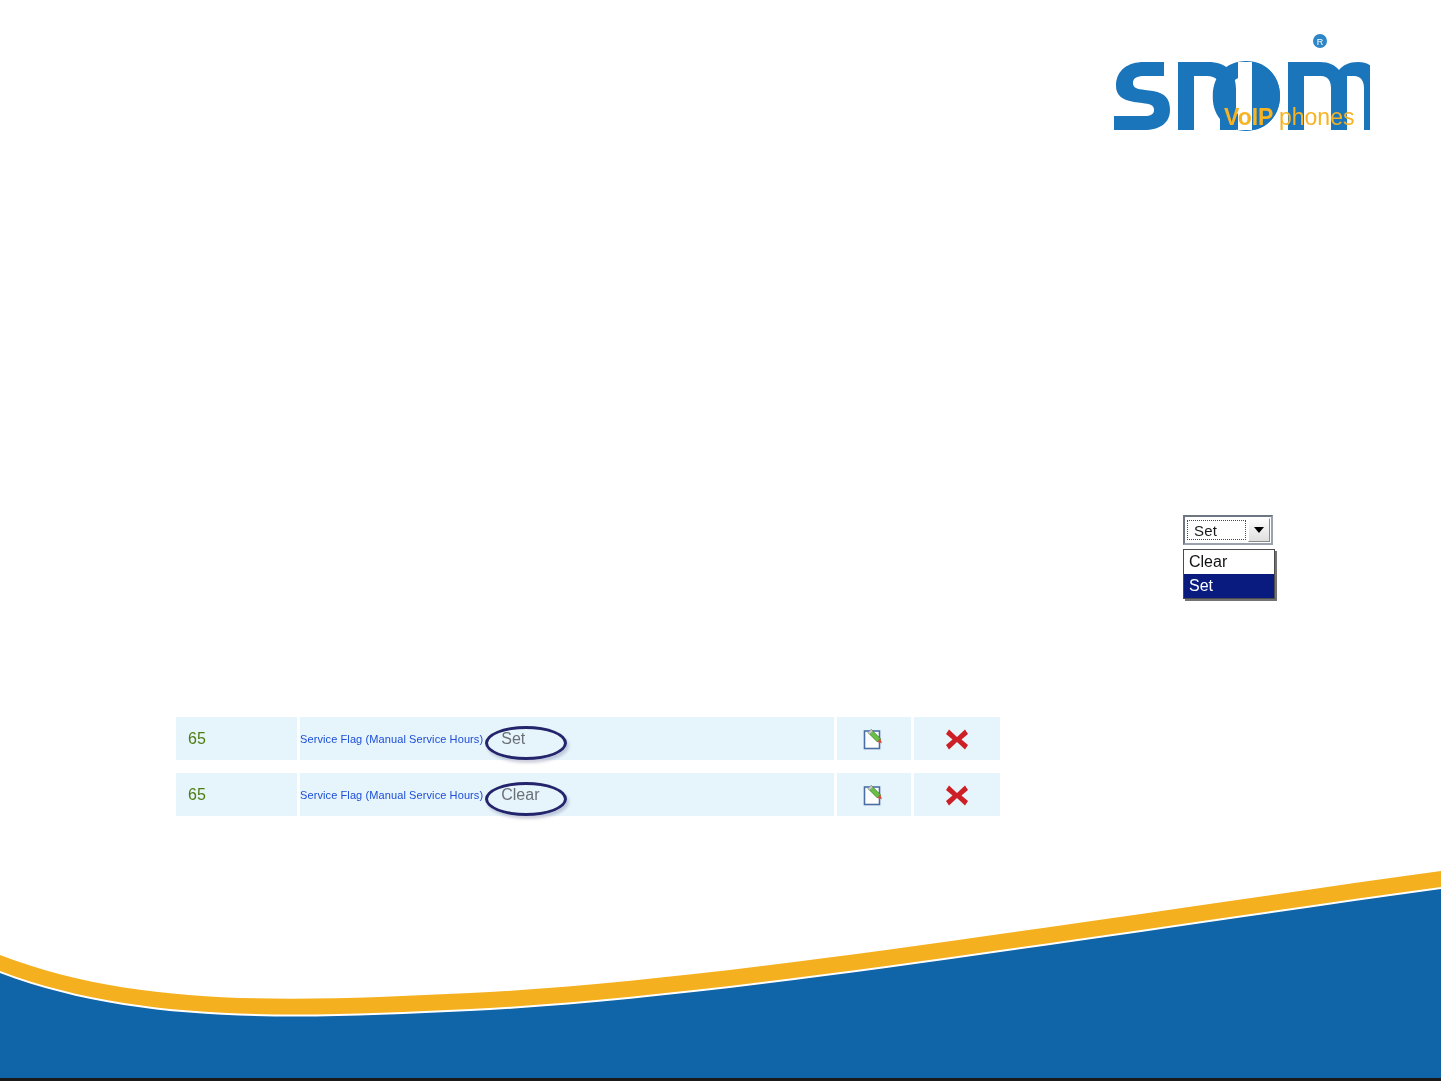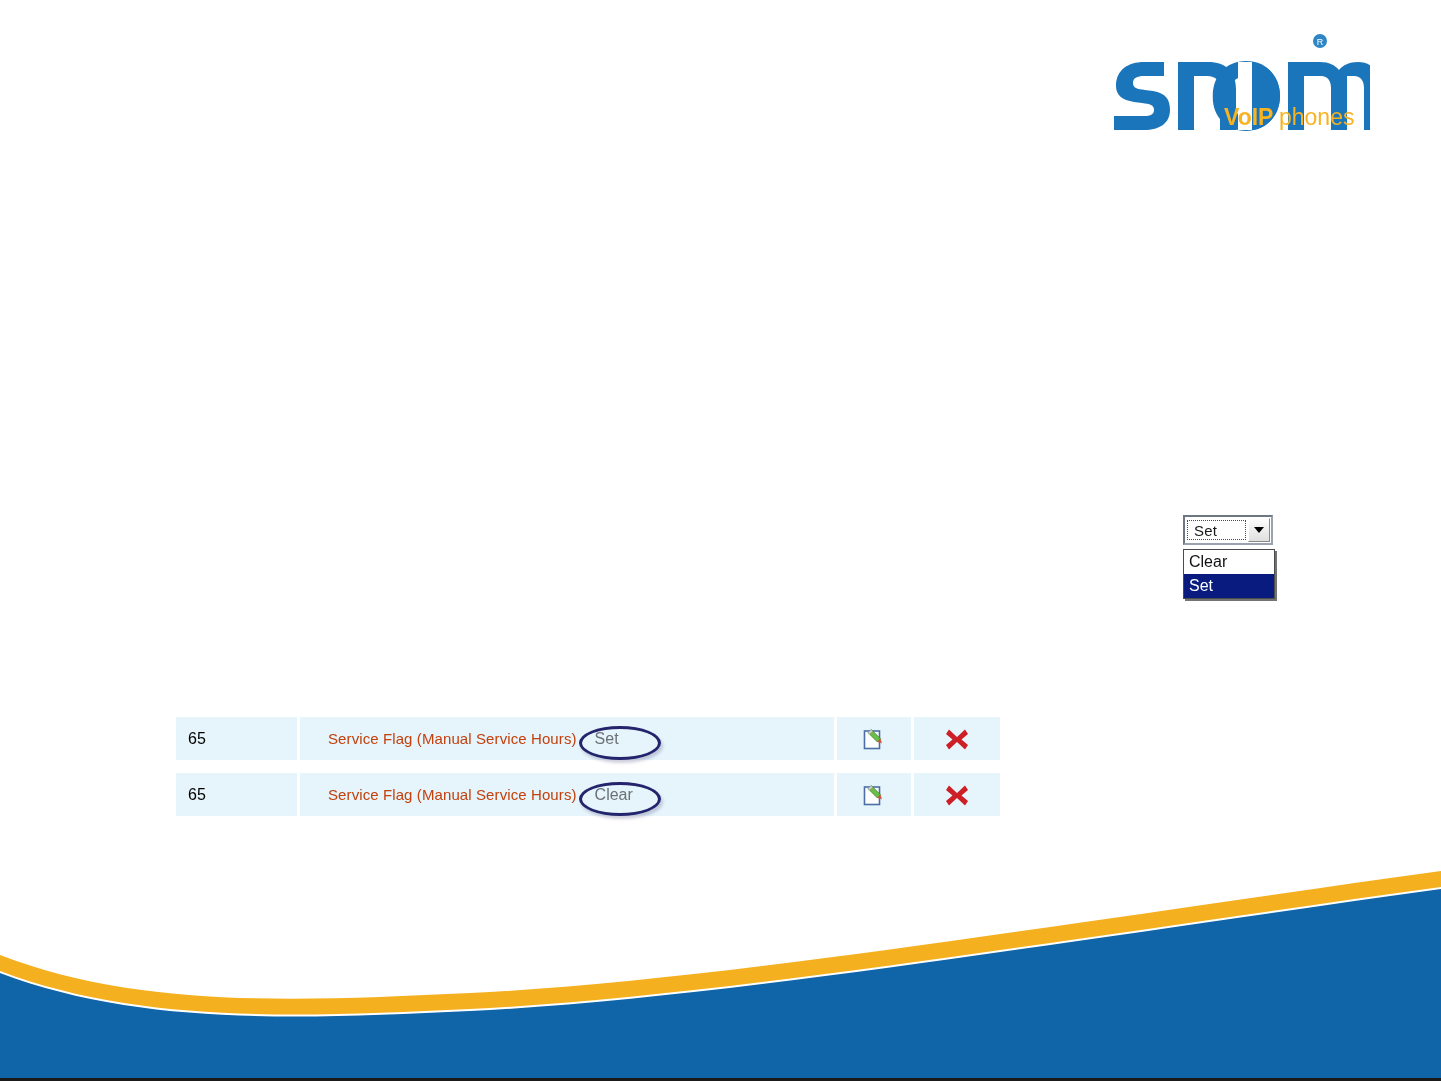--- a/index.html
+++ b/index.html
@@ -127,32 +127,31 @@
     background: #e6f4fb;
     display: flex;
     align-items: center;
   }
   .trow + .trow { margin-top: 13px; }
   .cell-id {
     width: 121px;
     padding-left: 12px;
     box-sizing: border-box;
     font-size: 16px;
-    color: #000000;
+    color: #4d7c0f;
     letter-spacing: 0.2px;
   }
   .col-divider {
     width: 3px;
     height: 43px;
     background: #ffffff;
   }
   .cell-desc {
-    padding-left: 28px;
-    font-size: 15px;
-    color: #c2410c;
+    font-size: 11px;
+    color: #1d4ed8;
     letter-spacing: 0.1px;
     white-space: nowrap;
   }
   .cell-value {
     position: relative;
     width: 120px;
     padding-left: 18px;
     box-sizing: border-box;
     font-size: 16px;
     color: #6b7076;

